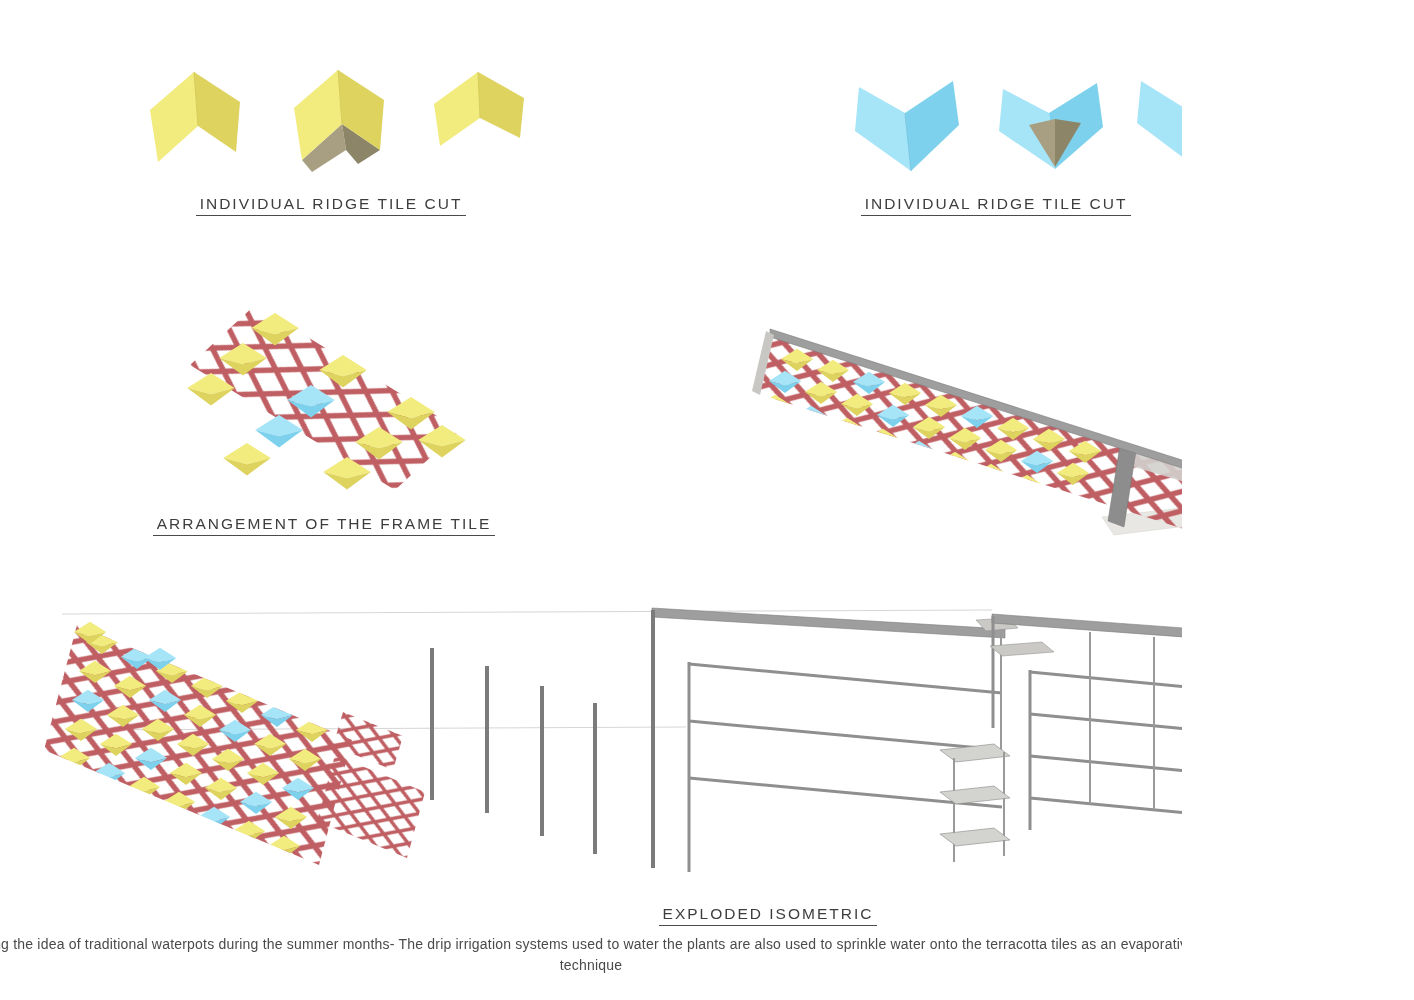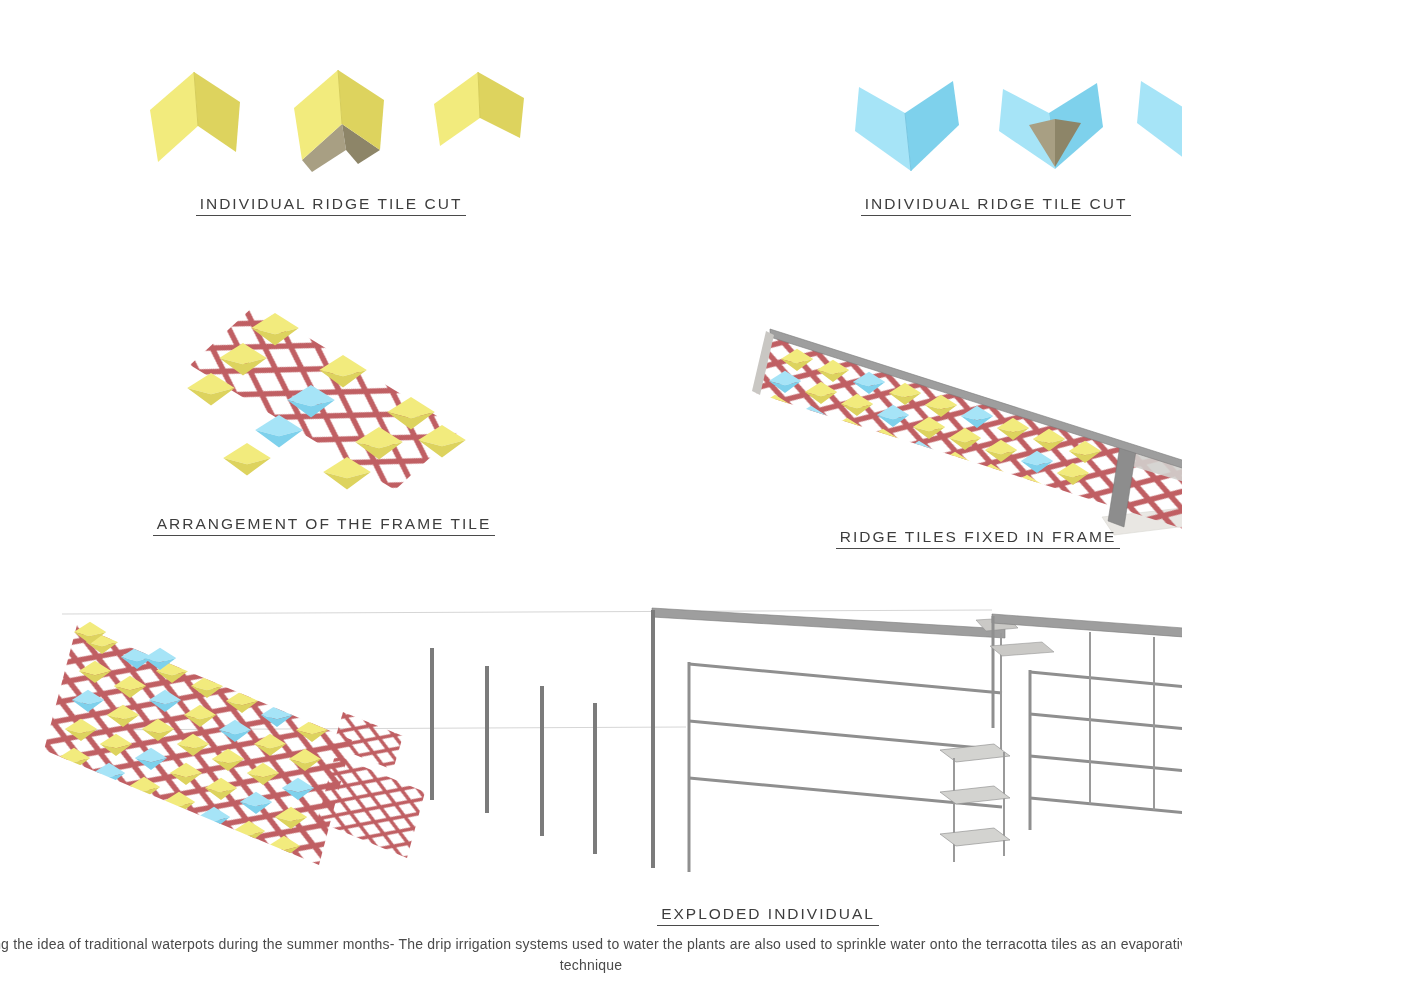--- a/index.html
+++ b/index.html
@@ -155,23 +155,20 @@
           <use href="#kY" transform="translate(203,141) scale(.85)"></use>
           <use href="#kY" transform="translate(239,153) scale(.85)"></use>
           <use href="#kY" transform="translate(275,164) scale(.85)"></use>
       </g>
       <polygon points="384,132 530,176 522,188 376,144" fill="#d2d0cd" opacity="0.9"></polygon>
       <polygon points="368,124 384,130 372,206 356,200" fill="#8d8d8d" stroke="#767676" stroke-width="0.5"></polygon>
       <polygon points="18,8 452,146 452,154 18,16" fill="var(--frame-gray)" stroke="#7c7c7c" stroke-width="0.6"></polygon>
       <polygon points="14,10 22,14 8,74 0,70" fill="#c9c7c3"></polygon>
     </g>
   </svg>
-  <div class="section-label" style="left:758px;top:500px">
-    <span>RIDGE TILES FIXED IN FRAME</span>
-  </div>
 
   <svg class="abs" style="left:42px;top:572px" width="1335" height="298" viewBox="0 0 1335 298">
     <defs>
       <clipPath id="panelClip">
           <polygon points="35,25 310,140 277,265 2,150"></polygon>
         </clipPath>
     </defs>
 
     <line x1="20" y1="14" x2="950" y2="10" class="guide"></line>
     <line x1="30" y1="130" x2="644" y2="127" class="guide"></line>
@@ -262,18 +259,18 @@
       <line x1="1303" y1="44" x2="1303" y2="170" class="tie"></line>
       <polygon points="1246,160 1300,154 1316,166 1262,172" fill="var(--shelf-gray)" stroke="#888888" stroke-width="0.6"></polygon>
       <line x1="1260" y1="168" x2="1260" y2="258" class="tie"></line>
       <line x1="1310" y1="162" x2="1310" y2="252" class="tie"></line>
       <polygon points="1246,202 1300,196 1316,208 1262,214" fill="var(--shelf-gray)" stroke="#888888" stroke-width="0.6"></polygon>
       <polygon points="1246,244 1300,238 1316,250 1262,256" fill="var(--shelf-gray)" stroke="#888888" stroke-width="0.6"></polygon>
     </g>
   </svg>
 
   <div class="section-label" style="left:548px;top:877px">
-    <span>EXPLODED INDIVIDUAL</span>
+    <span>EXPLODED ISOMETRIC</span>
   </div>
 
   <p class="caption">Abstracting the idea of traditional waterpots during the summer months- The drip irrigation systems used to water the plants are also used to sprinkle water onto the terracotta tiles as an evaporative cooling  technique</p>
 
 </div>
 
 </body></html>

